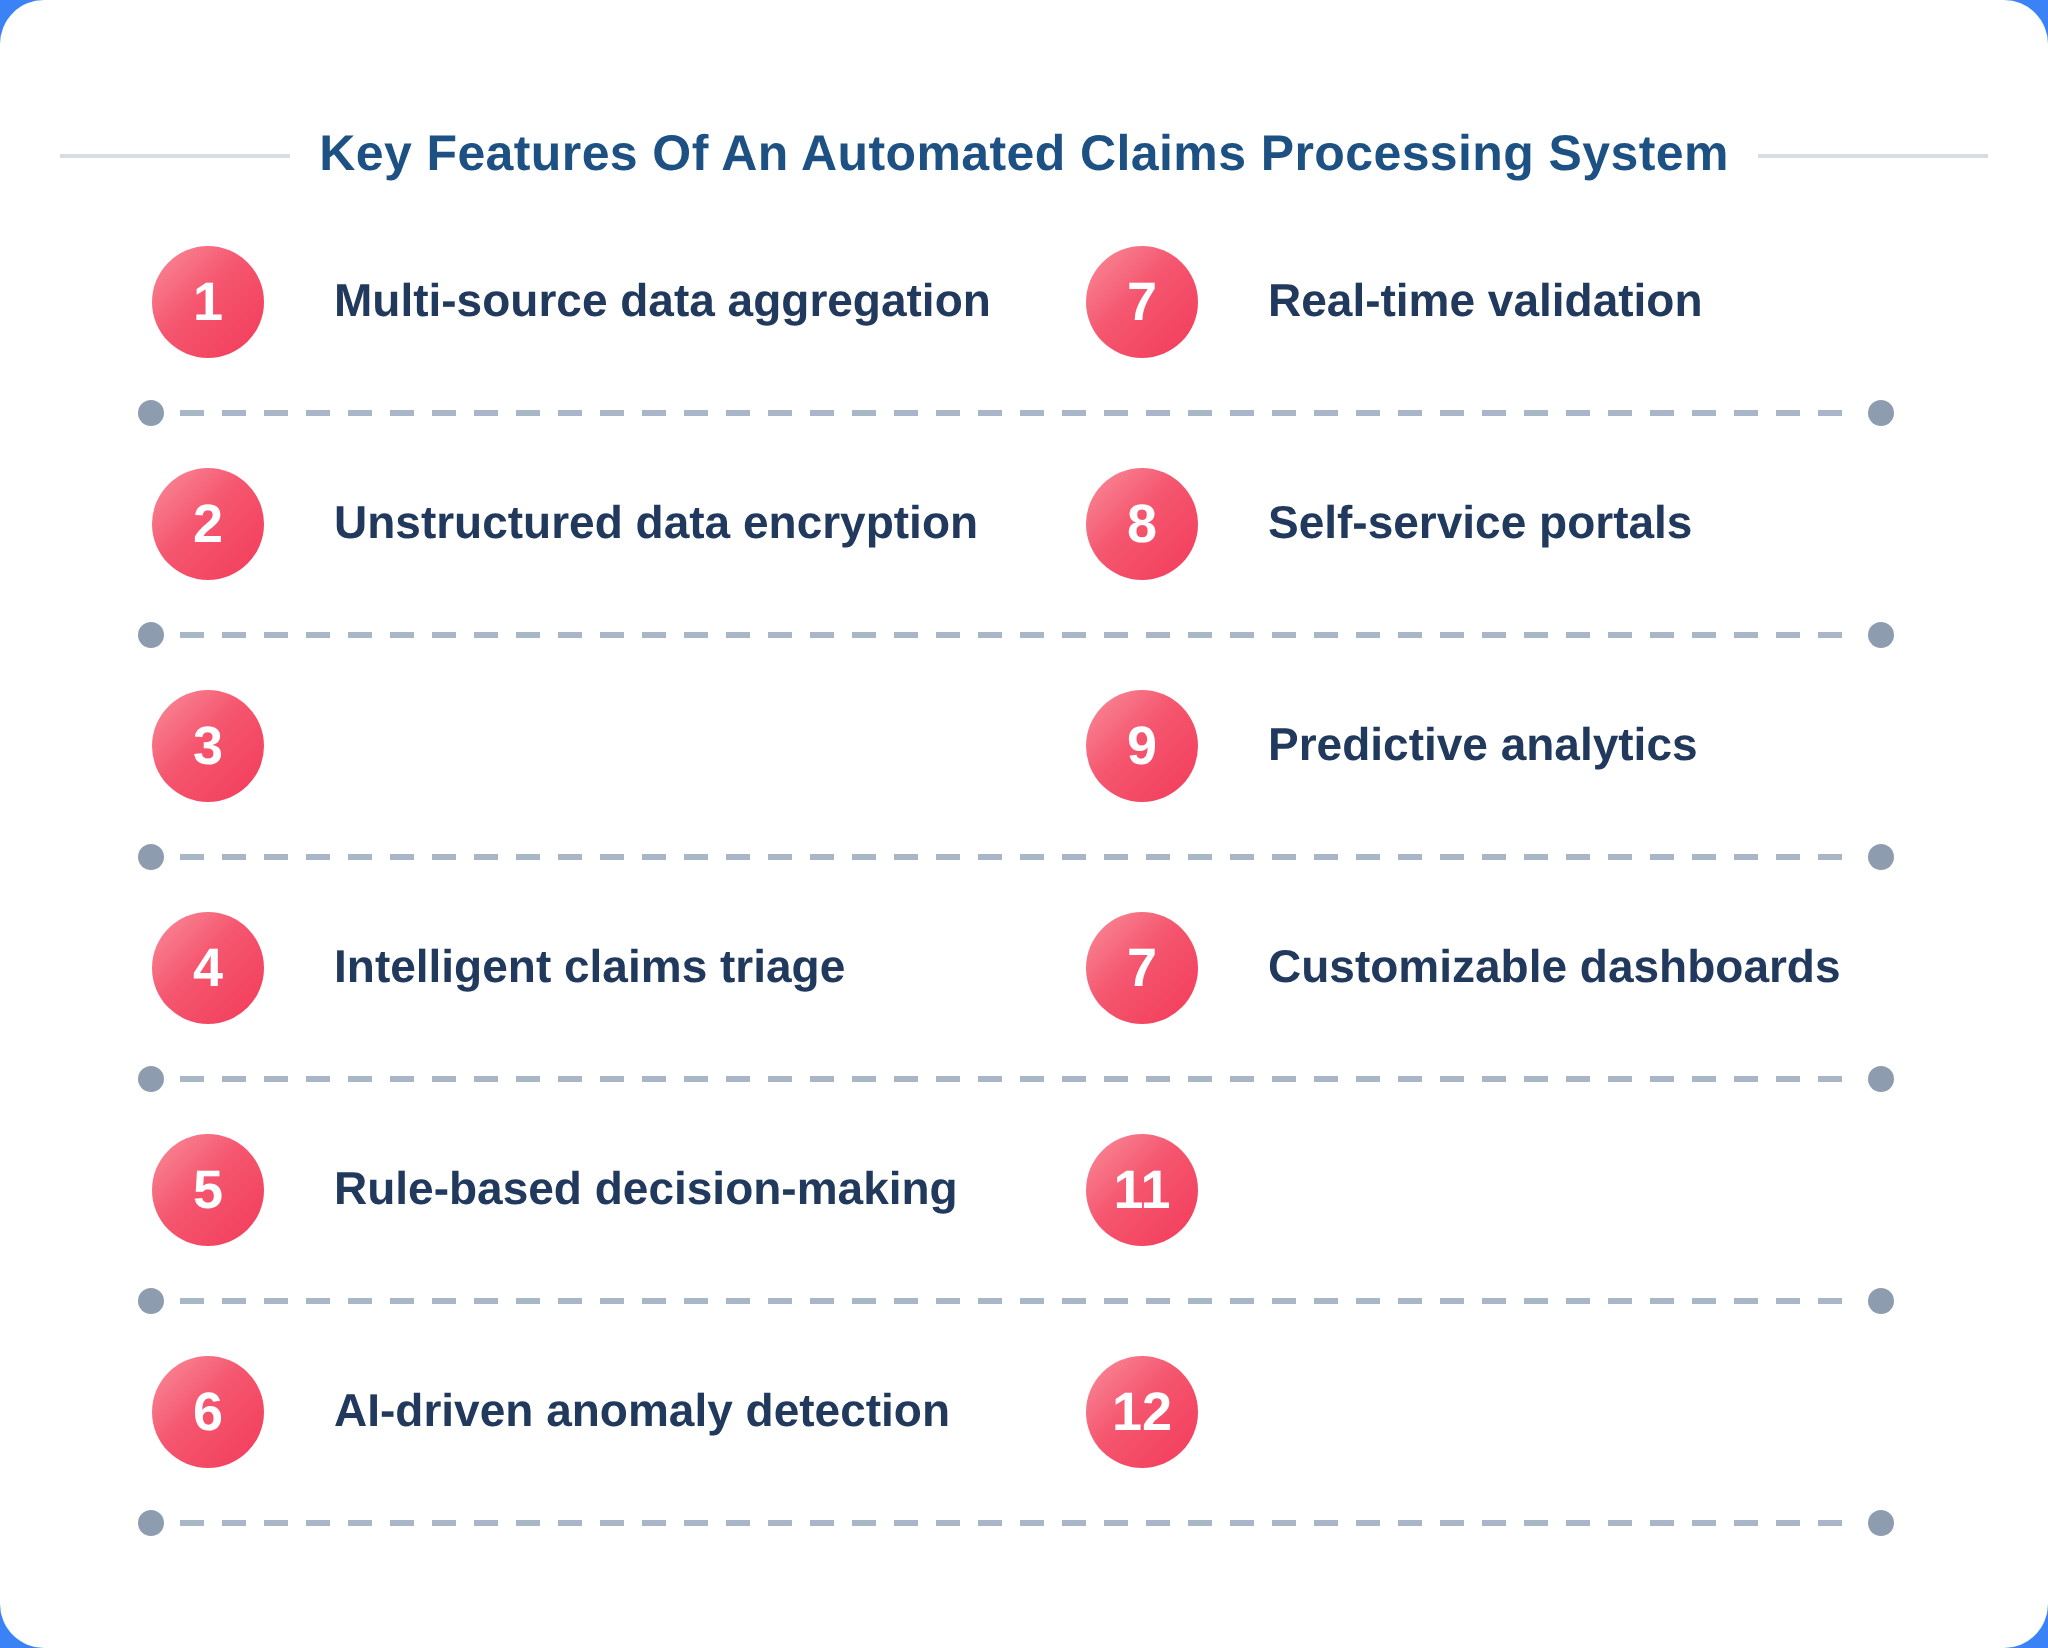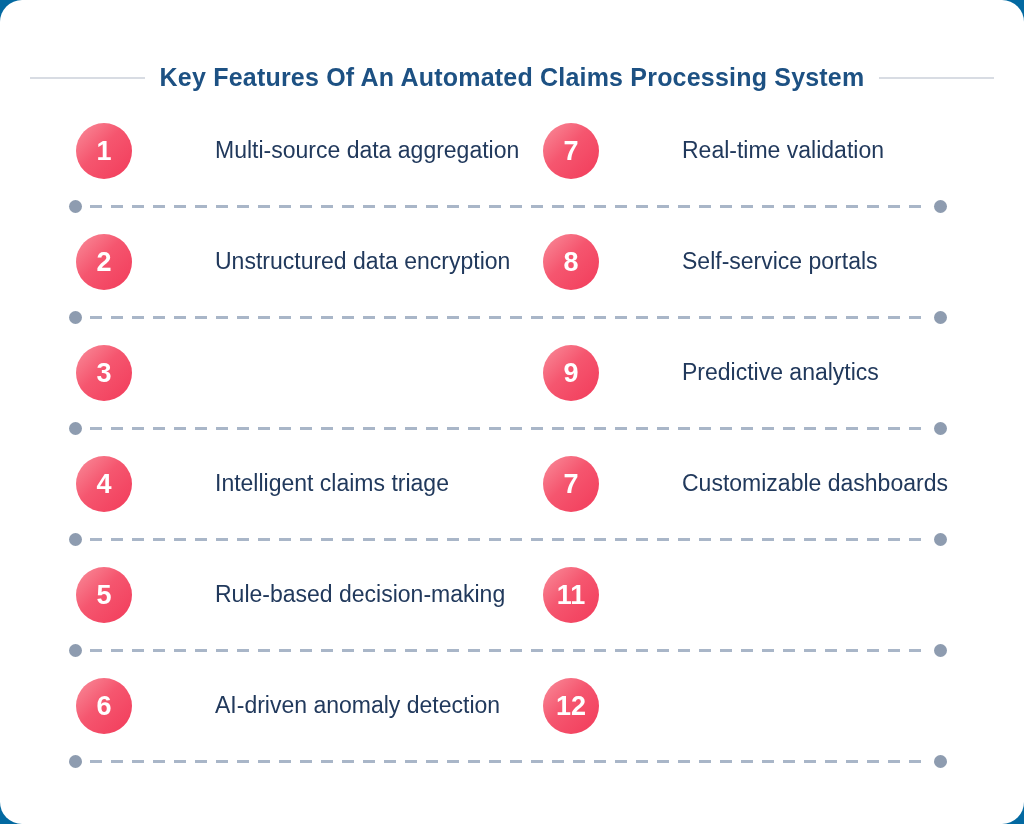--- a/index.html
+++ b/index.html
@@ -4,21 +4,21 @@
 <style>
   * { margin: 0; padding: 0; box-sizing: border-box; }
   html, body {
     width: 1024px; height: 824px;
     font-family: "Liberation Sans", sans-serif;
     background: #e4e5e7;
   }
   .canvas {
     position: relative;
     width: 1024px; height: 824px;
-    background: #0369a1;
+    background: #3b82f6;
   }
   .card {
     position: absolute;
     inset: 0;
     background: #ffffff;
     border-radius: 22px;
     overflow: hidden;
   }
   
   .title-row {
@@ -62,24 +62,23 @@
     font-size: 27px;
     font-weight: 700;
     display: flex;
     align-items: center;
     justify-content: center;
     margin-right: 35px;
   }
   .feature-label {
     color: #21395c;
     font-size: 23px;
-    font-weight: 400;
+    font-weight: 700;
     line-height: 1.28;
     max-width: 330px;
-    margin-left: 48px;
   }
   
   .separator {
     display: flex;
     align-items: center;
     height: 13px;
     margin: 3px 77px 3px 69px;
   }
   .end-dot {
     width: 13px; height: 13px;

